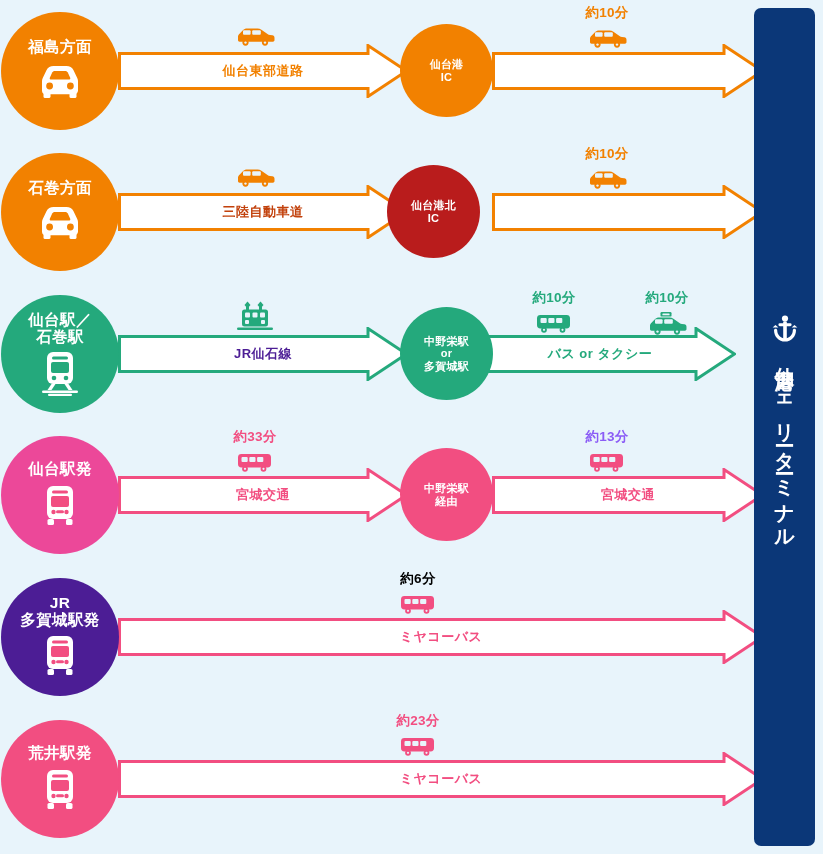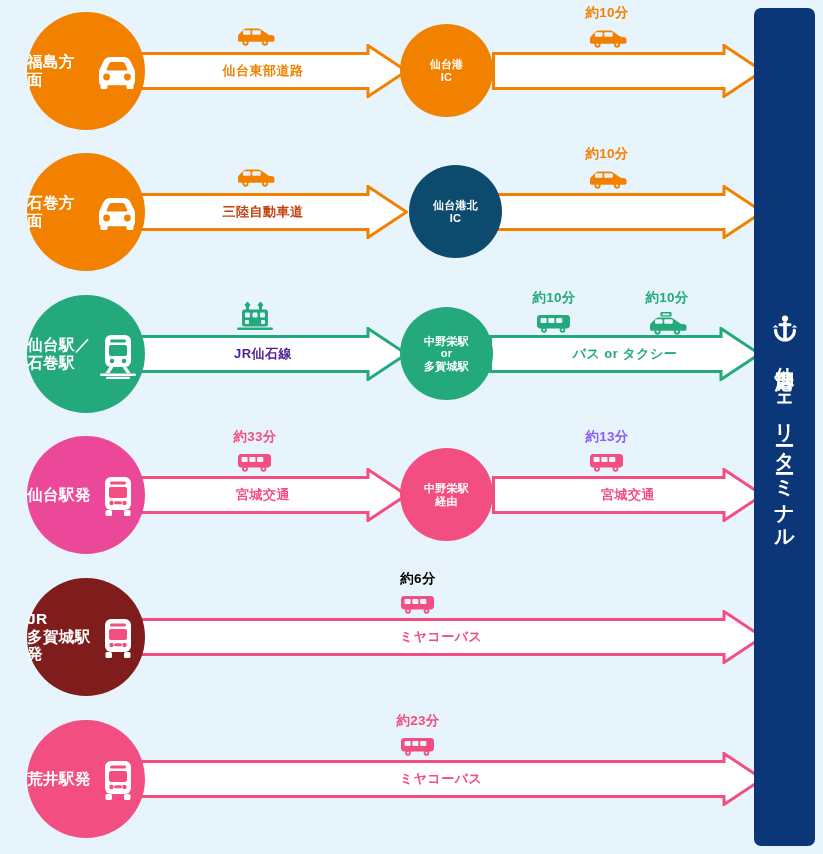--- a/index.html
+++ b/index.html
@@ -11,26 +11,26 @@
     overflow:hidden;
     position:relative;
   }
   #stage{position:absolute;left:0;top:0;width:823px;height:854px;}
 
   
   .row{position:absolute;left:0;width:760px;height:141px;}
 
   
   .origin{
-    position:absolute;left:27px;top:50%;
+    position:absolute;left:1px;top:50%;
     width:118px;height:118px;margin-top:-59px;
     border-radius:50%;
-    display:flex;flex-direction:row;
+    display:flex;flex-direction:column;
     align-items:center;justify-content:center;
-    color:#fff;z-index:5;
+    color:#fff;text-align:center;z-index:5;
   }
   .origin .olabel{
     font-size:15.5px;font-weight:bold;line-height:1.12;
     letter-spacing:.4px;white-space:pre-line;
   }
   .origin .oicon{margin-top:3px;line-height:0;}
   .origin .oicon svg{display:block;}
 
   
   .mid{
@@ -156,21 +156,21 @@
           <path d="M17.8 18.8l2.4-5.2c.5-1 1.4-1.6 2.6-1.6h10.4c1.2 0 2.1.6 2.6 1.6l2.4 5.2c.4.9-.2 1.8-1.2 1.8H19c-1 0-1.6-.9-1.2-1.8z" fill="#f28100"></path>
           <circle cx="17.6" cy="27" r="3.4" fill="#f28100"></circle>
               <circle cx="38.4" cy="27" r="3.4" fill="#f28100"></circle>
           <rect x="11.5" y="33" width="7" height="6" rx="1.6"></rect>
               <rect x="37.5" y="33" width="7" height="6" rx="1.6"></rect>
         </g>
           </svg>
       </div>
     </div>
 
-    <div class="mid" style="left:409px;background:#0c4a6e">仙台港北
+    <div class="mid" style="left:387px;background:#b91c1c">仙台港北
 IC</div>
 
     <div class="arrow" style="left:118px;width:290px">
       <svg viewBox="0 0 290 54" preserveAspectRatio="none">
         <path d="M1.5 9.5 H250 V1.5 L288.5 27 L250 52.5 V44.5 H1.5 Z" fill="#fff" stroke="#f28100" stroke-width="3" vector-effect="non-scaling-stroke"></path>
       </svg>
       <div class="aroad" style="color:#c2410c">三陸自動車道</div>
     </div>
     <div class="timeblk" style="left:255px;top:18px">
       <div class="tmin" style="color:#f28100;visibility:hidden"></div>
@@ -258,21 +258,21 @@
           <rect x="19.5" y="12.5" width="5" height="5" rx="1" fill="#e8f4fb"></rect>
           <rect x="27" y="12.5" width="5" height="5" rx="1" fill="#e8f4fb"></rect>
           <rect x="12" y="20" width="4" height="4" rx="1" fill="#e8f4fb"></rect>
           <rect x="28" y="20" width="4" height="4" rx="1" fill="#e8f4fb"></rect>
           <rect x="4" y="27.5" width="36" height="2.6" rx="1.3"></rect>
         </g>
           </svg>
       </div>
     </div>
 
-    <div class="arrow" style="left:489px;width:272px">
+    <div class="arrow" style="left:464px;width:272px">
       <svg viewBox="0 0 272 54" preserveAspectRatio="none">
         <path d="M1.5 9.5 H232 V1.5 L270.5 27 L232 52.5 V44.5 H1.5 Z" fill="#fff" stroke="#24a97c" stroke-width="3" vector-effect="non-scaling-stroke"></path>
       </svg>
       <div class="aroad" style="color:#24a97c">バス or タクシー</div>
     </div>
     <div class="timeblk" style="left:554px;top:8px">
       <div class="tmin" style="color:#24a97c">約10分</div>
       <div class="ticon">
         <svg width="46" height="26" viewBox="0 0 46 26">
             <g fill="#24a97c">
@@ -373,21 +373,21 @@
               <circle cx="31.5" cy="19.8" r="2.9"></circle>
           <circle cx="13" cy="19.8" r="1.1" fill="#e8f4fb"></circle>
               <circle cx="31.5" cy="19.8" r="1.1" fill="#e8f4fb"></circle>
         </g>
           </svg>
       </div>
     </div>
   </div>
 
   <div class="row" style="top:566px">
-    <div class="origin" style="background:#7f1d1d">
+    <div class="origin" style="background:#4c1d95">
       <div class="olabel">JR
 多賀城駅発</div>
       <div class="oicon">
         <svg width="54" height="48" viewBox="0 0 54 48">
             <g fill="#fff">
           <rect x="14" y="5" width="26" height="33" rx="6"></rect>
           <rect x="19" y="9.5" width="16" height="3" rx="1.5" fill="#f24e81"></rect>
           <rect x="18" y="15" width="18" height="11" rx="2" fill="#f24e81"></rect>
           <circle cx="20.5" cy="31" r="2.2" fill="#f24e81"></circle>
               <circle cx="33.5" cy="31" r="2.2" fill="#f24e81"></circle>

